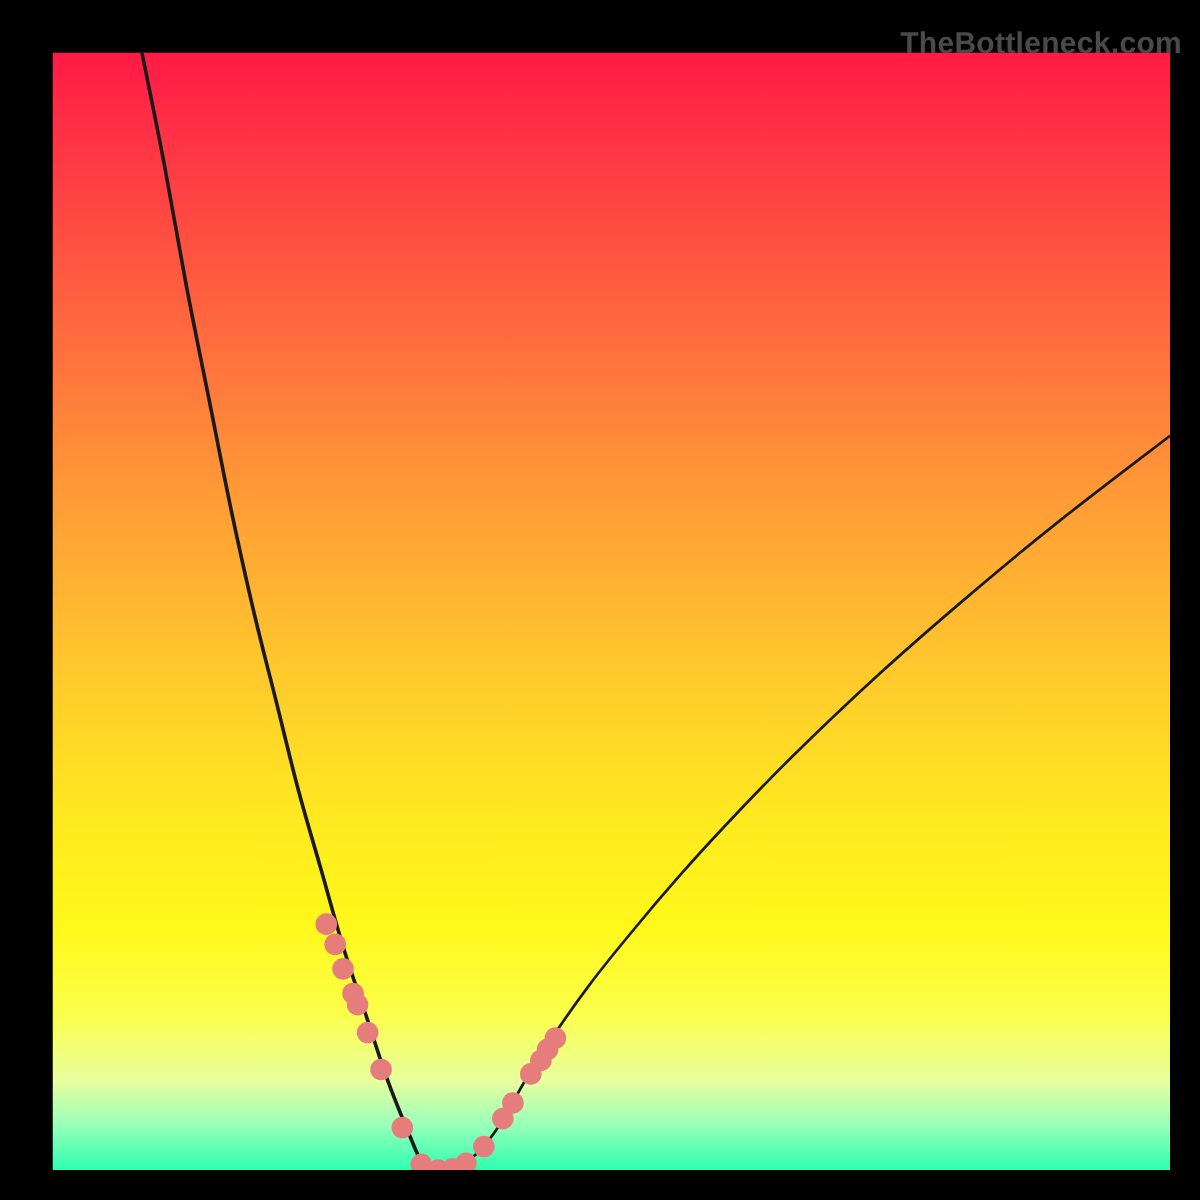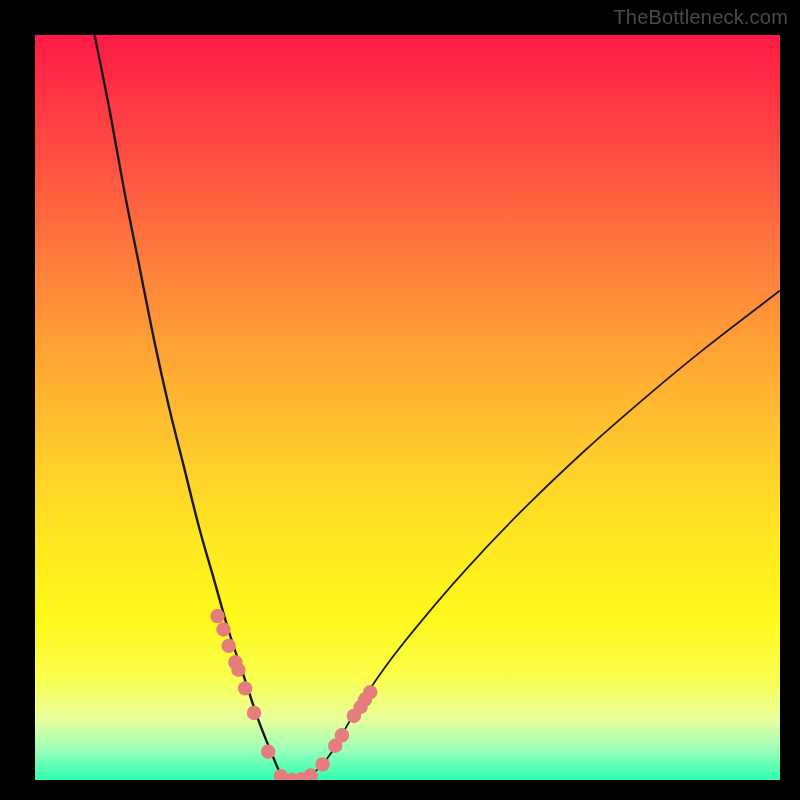--- a/index.html
+++ b/index.html
@@ -50,25 +50,25 @@
   }
   svg.curves {
     position: absolute;
     left: 0;
     top: 0;
     width: 745px;
     height: 745px;
   }
   .attribution {
     position: absolute;
-    top: 6px;
+    top: 18px;
     right: 12px;
     color: #4a4a4a;
     font-size: 20px;
-    font-weight: 400;
+    font-weight: 700;
     letter-spacing: 0.2px;
   }
 </style>
 </head>
 <body>
 
 <div class="frame">
 
   <div class="plot">
     <div class="gradient"></div>

